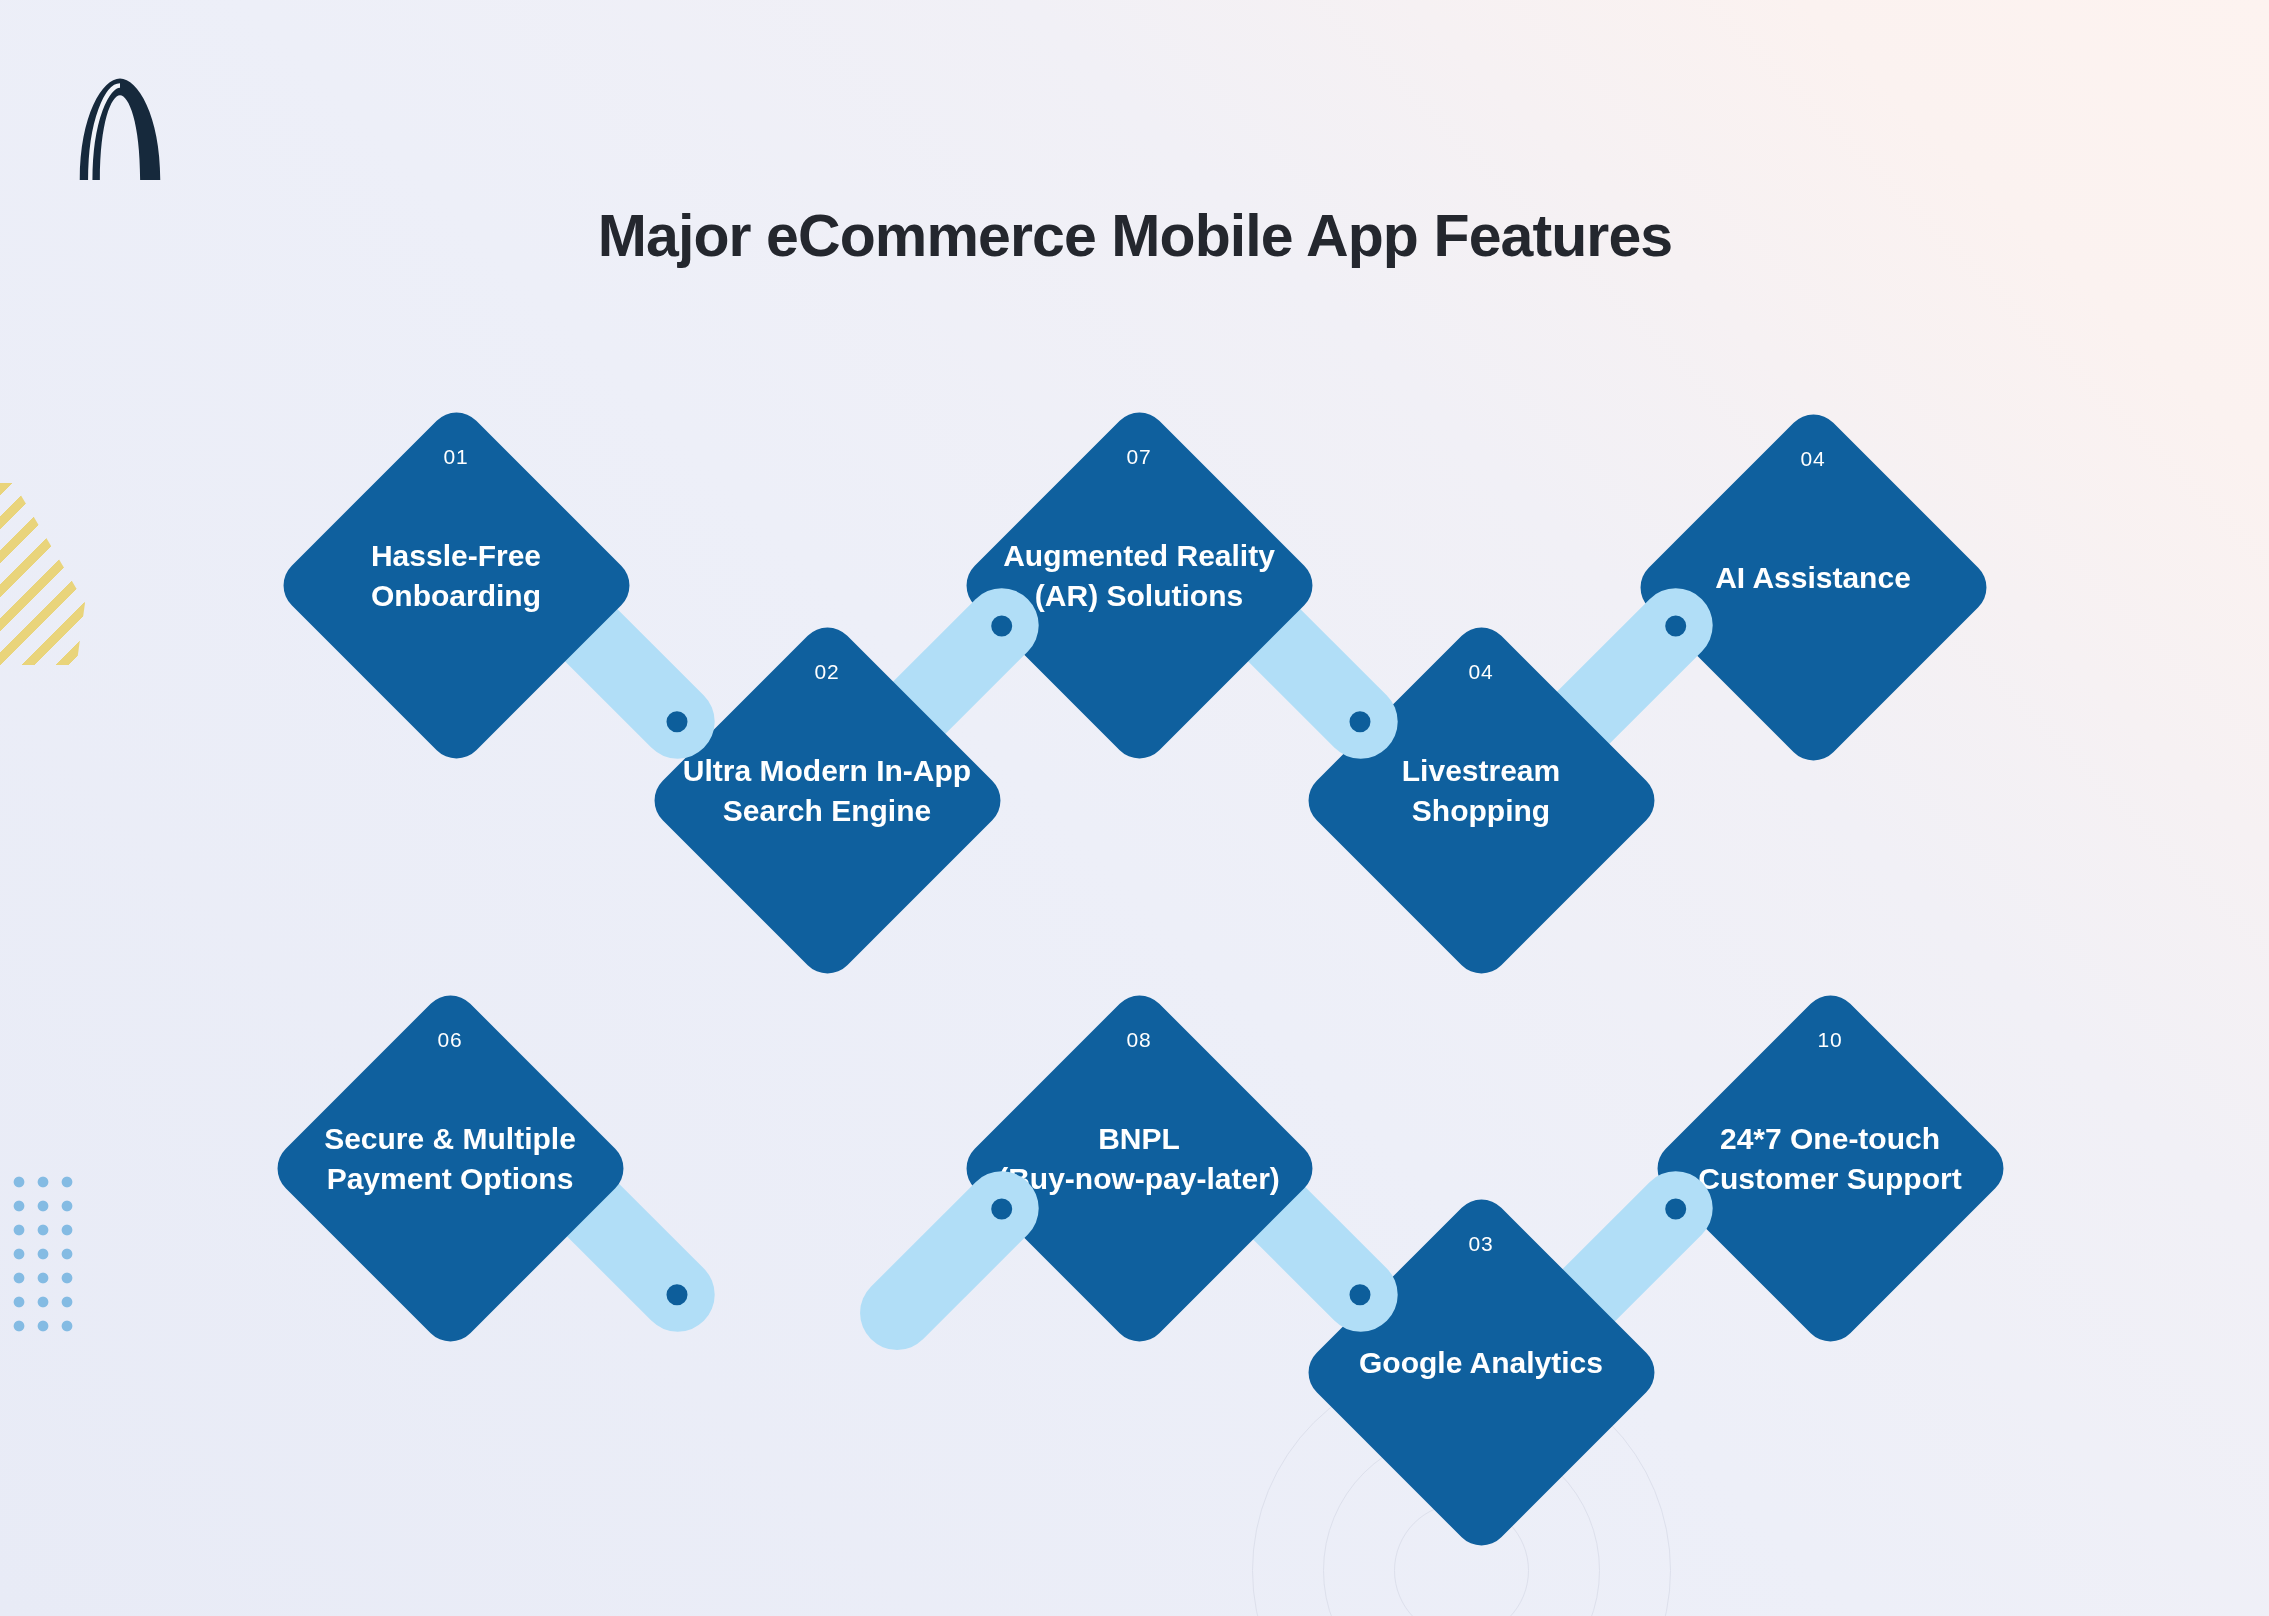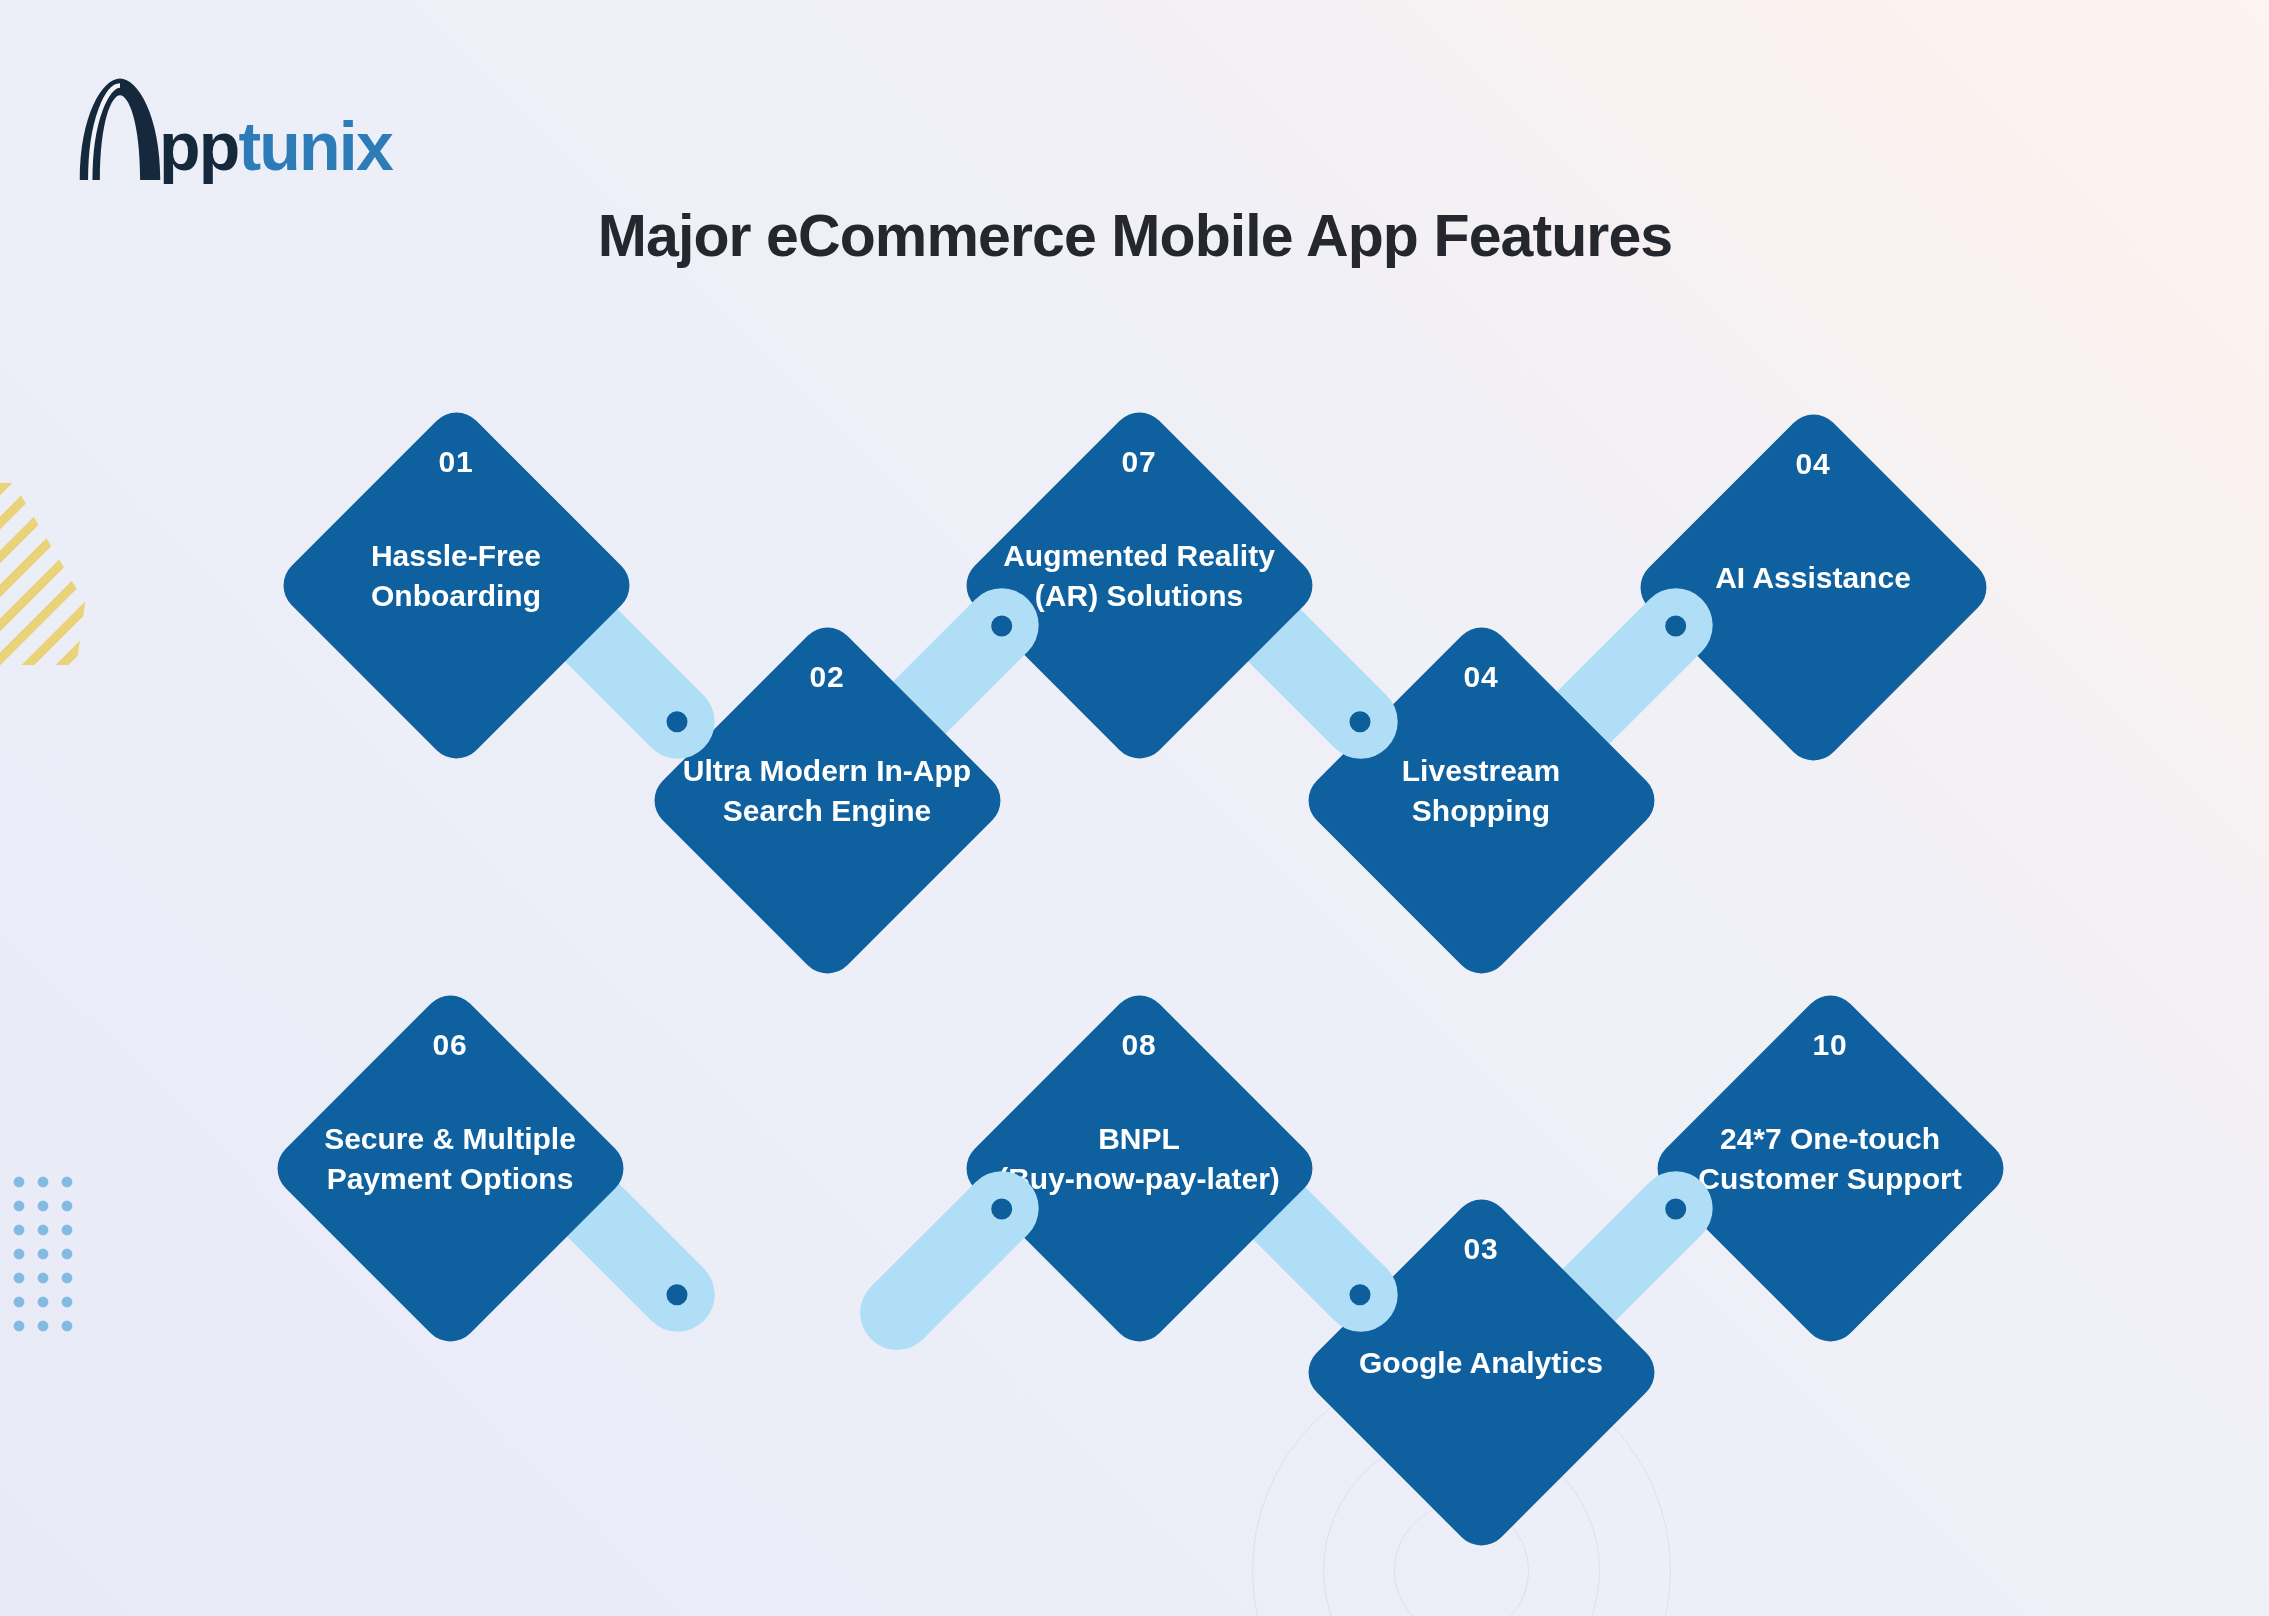--- a/index.html
+++ b/index.html
@@ -20,21 +20,21 @@
     font-size:59px;font-weight:bold;letter-spacing:-0.9px;color:#24272e;z-index:5;
   }
   
   .diamond{position:absolute;width:372px;height:372px;}
   .diamond .shape{
     position:absolute;left:56px;top:56px;width:261px;height:261px;
     background:#0f609e;border-radius:28px;transform:rotate(45deg);
   }
   .diamond .num{
     position:absolute;left:0;right:0;top:46px;text-align:center;
-    color:#ffffff;font-size:30px;font-weight:bold;letter-spacing:0.9px;
+    color:#ffffff;font-size:21px;font-weight:normal;letter-spacing:0.9px;
   }
   .diamond .label{
     position:absolute;left:17.7px;right:17.7px;top:0;bottom:0;
     display:flex;align-items:center;justify-content:center;text-align:center;
     color:#ffffff;font-size:30px;font-weight:bold;line-height:1.32;
     white-space:pre-line;transform:translateY(-8.9px);
   }
   .d1{left:270px;top:399px;z-index:30;}
   .d2{left:641px;top:614px;z-index:28;}
   .d3{left:953px;top:399px;z-index:26;}
@@ -89,21 +89,20 @@
   <div class="dotgrid"></div>
   <div class="ring r1"></div>
   <div class="ring r2"></div>
   <div class="ring r3"></div>
 
   <div class="logo">
     <svg viewBox="0 0 100 120">
       <path d="M4,120 C4,46 30,4 50,4 C70,4 96,46 96,120 L73,120 C73,54 60,23 50,23 C40,23 27,54 27,120 Z" fill="#16293c"></path>
       <path d="M16,120 C16,50 36,12 50,12" fill="none" stroke="#f2f4fa" stroke-width="5"></path>
     </svg>
-    <div class="logo-text"><span class="logo-dark">pp</span><span class="logo-blue">tunix</span></div>
   </div>
 
   <div class="title">Major eCommerce Mobile App Features</div>
 
   <div class="conn down c12">
       <div class="dot"></div>
     </div>
   <div class="conn up c23">
       <div class="dot"></div>
     </div>

